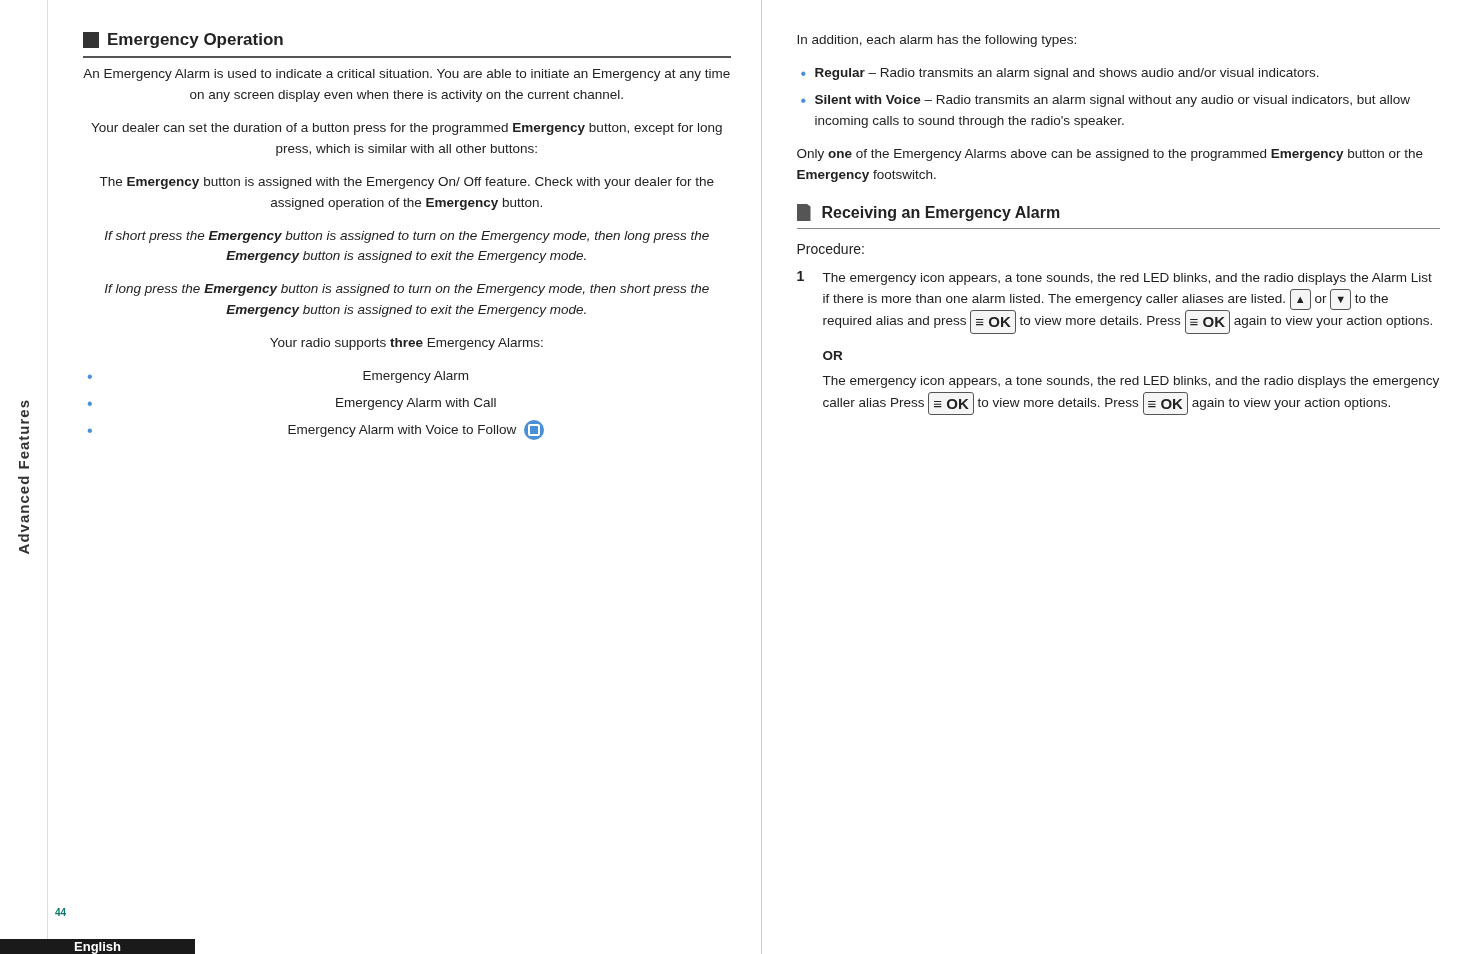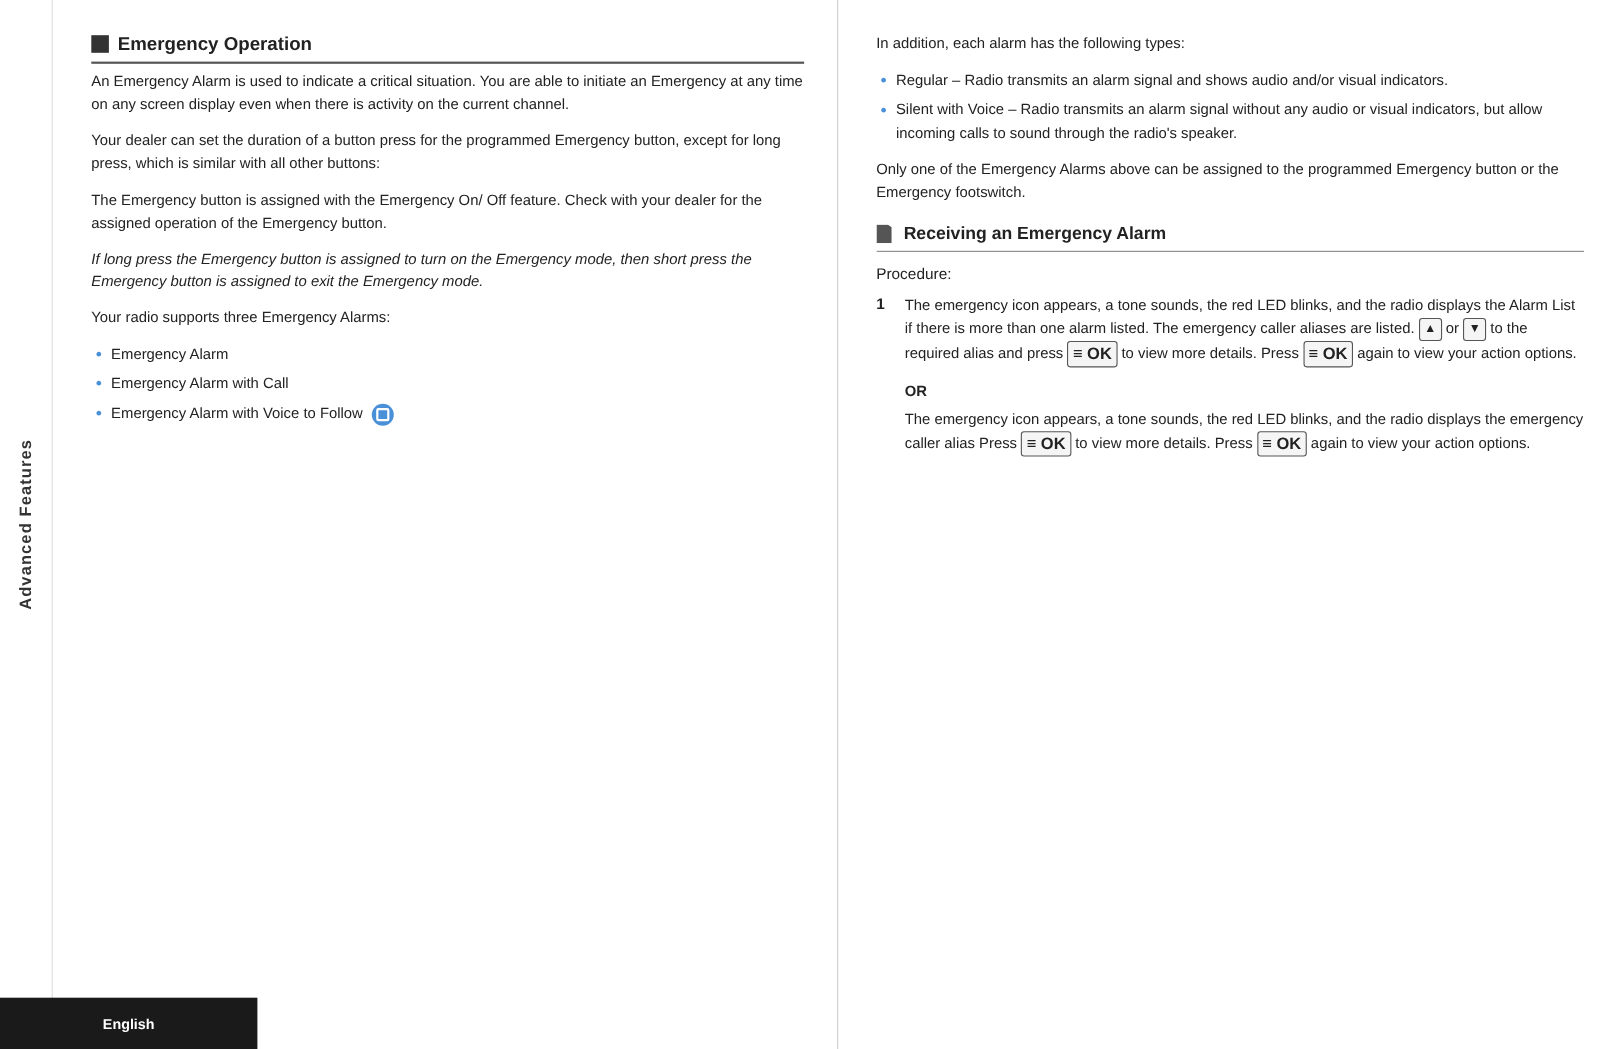--- a/index.html
+++ b/index.html
@@ -53,20 +53,21 @@
       display: flex;
       flex: 1;
       overflow: hidden;
     }
 
     .left-col {
       width: 50%;
       padding: 30px 30px 20px 35px;
       border-right: 1px solid #ccc;
       overflow-y: auto;
+      text-align: center;
     }
 
     .right-col {
       width: 50%;
       padding: 30px 35px 20px 35px;
       overflow-y: auto;
     }
 
     
     .section-title {
@@ -118,41 +119,41 @@
     }
 
     .italic-note {
       font-style: italic;
       font-size: 13.5px;
       margin-bottom: 12px;
       line-height: 1.55;
     }
 
     b, strong {
-      font-weight: normal;
+      font-weight: bold;
       margin-top: 15px;
     }
 
     .page-num {
       font-size: 10px;
       font-weight: bold;
       position: absolute;
       bottom: 36px;
       left: 55px;
       color: #0f766e;
     }
 
     
     .footer-bar {
       background: #1a1a1a;
       color: #fff;
       font-size: 13px;
       font-weight: bold;
-      padding: 16px 20px;
-      width: 234px;
+      padding: 0 20px;
+      width: 195px;
       text-align: center;
       position: absolute;
       bottom: 0;
       left: 0;
     }
 
     
     .key-btn {
       display: inline-block;
       border: 1.5px solid #555;
@@ -272,20 +273,23 @@
         <p>An Emergency Alarm is used to indicate a critical situation. You are able to initiate an Emergency at any time on any screen display even when there is activity on the current channel.</p>
         <p>
           Your dealer can set the duration of a button press for the programmed <b>Emergency</b> button, except for long press, which is similar with all other buttons:
         </p>
 
 
         <p>
           The <b>Emergency</b> button is assigned with the Emergency On/ Off feature. Check with your dealer for the assigned operation of the <b>Emergency</b> button.
         </p>
 
+        <p class="italic-note">
+          <i>If short press the <b>Emergency</b> button is assigned to turn on the Emergency mode, then long press the <b>Emergency</b> button is assigned to exit the Emergency mode.</i>
+        </p>
 
         <p class="italic-note">
           <i>If long press the <b>Emergency</b> button is assigned to turn on the Emergency mode, then short press the <b>Emergency</b> button is assigned to exit the Emergency mode.</i>
         </p>
 
         <p>Your radio supports <b>three</b> Emergency Alarms:</p>
 
         <ul class="bullet-list">
           <li>Emergency Alarm</li>
           <li>Emergency Alarm with Call</li>

